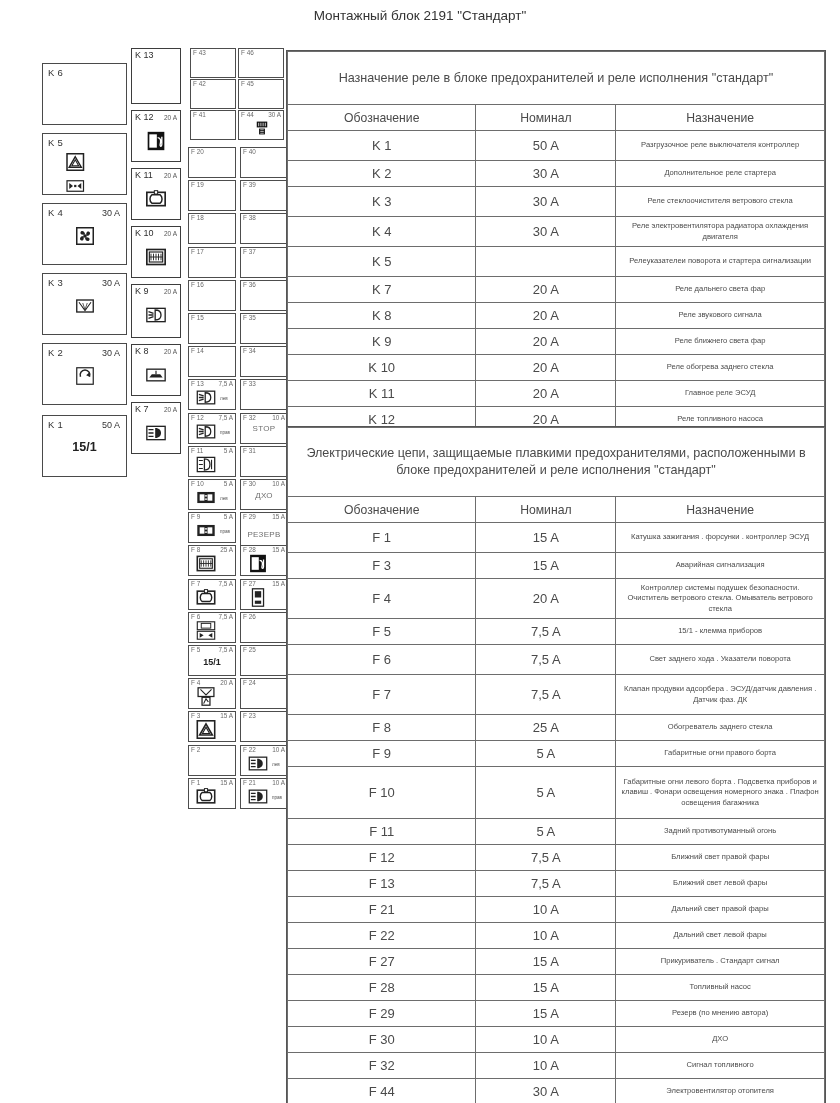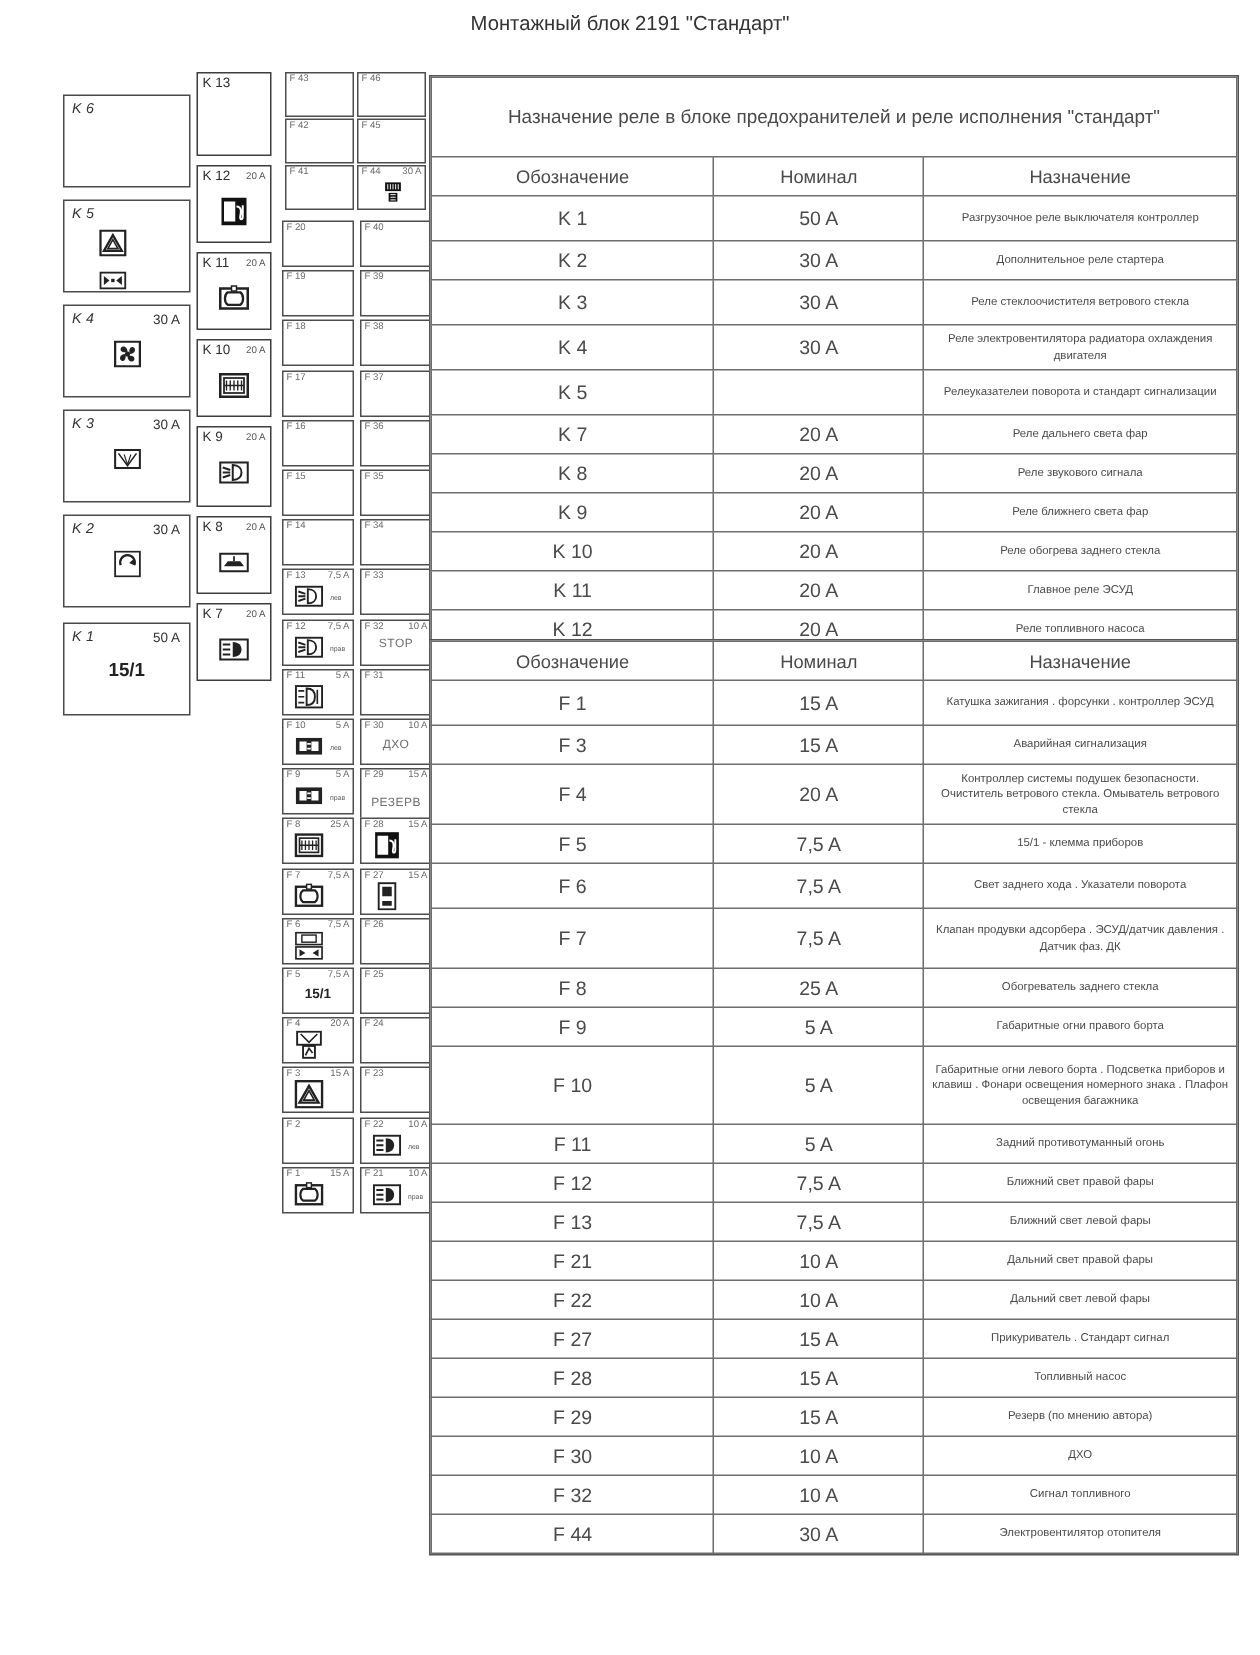--- a/index.html
+++ b/index.html
@@ -22,21 +22,20 @@
   
   .diagram{position:absolute;left:0;top:40px;width:286px;height:1050px;}
 
   .relay-box{
     position:absolute;border:1.6px solid #4a4a4a;background:#fff;
     box-sizing:border-box;
   }
   .relay-box .lbl{
     position:absolute;left:5px;top:3px;font-size:9.5px;color:#333;
     letter-spacing:.2px;
-    font-style:italic;
   }
   .relay-box .amp{
     position:absolute;right:6px;top:4px;font-size:9px;color:#333;
   }
   .relay-box .big{
     position:absolute;left:0;right:0;top:50%;transform:translateY(-45%);
     text-align:center;font-size:12.5px;font-weight:bold;color:#222;
   }
   .relay-box .sym{
     position:absolute;left:50%;transform:translateX(-50%);
@@ -507,21 +506,21 @@
             <td class="c3">Реле стеклоочистителя ветрового стекла</td>
           </tr>
           <tr style="height: 30px;">
             <td class="c1">K 4</td>
             <td class="c2">30 A</td>
             <td class="c3">Реле электровентилятора радиатора охлаждения двигателя</td>
           </tr>
           <tr style="height: 30px;">
             <td class="c1">K 5</td>
             <td class="c2"></td>
-            <td class="c3">Релеуказателеи поворота и стандарт сигнализации</td>
+            <td class="c3">Релеуказателеи поворота и стартера сигнализации</td>
           </tr>
           <tr style="height: 26px;">
             <td class="c1">K 7</td>
             <td class="c2">20 A</td>
             <td class="c3">Реле дальнего света фар</td>
           </tr>
           <tr style="height: 26px;">
             <td class="c1">K 8</td>
             <td class="c2">20 A</td>
             <td class="c3">Реле звукового сигнала</td>
@@ -551,20 +550,23 @@
   </div>
 
   <div class="tbl" style="left:286px;top:426px;width:540px;">
     <table class="t">
       <colgroup>
           <col class="w1">
           <col class="w2">
           <col class="w3">
         </colgroup>
       <tbody id="fuse-tbody">
+          <tr>
+            <td class="cap" colspan="3" style="height: 58px;">Электрические цепи, защищаемые плавкими предохранителями, расположенными в блоке предохранителей и реле исполнения "стандарт"</td>
+          </tr>
           <tr style="height: 26px;">
             <td class="hd">Обозначение</td>
             <td class="hd">Номинал</td>
             <td class="hd">Назначение</td>
           </tr>
           <tr style="height: 30px;">
             <td class="c1">F 1</td>
             <td class="c2">15 A</td>
             <td class="c3">Катушка зажигания . форсунки . контроллер ЭСУД</td>
           </tr>

